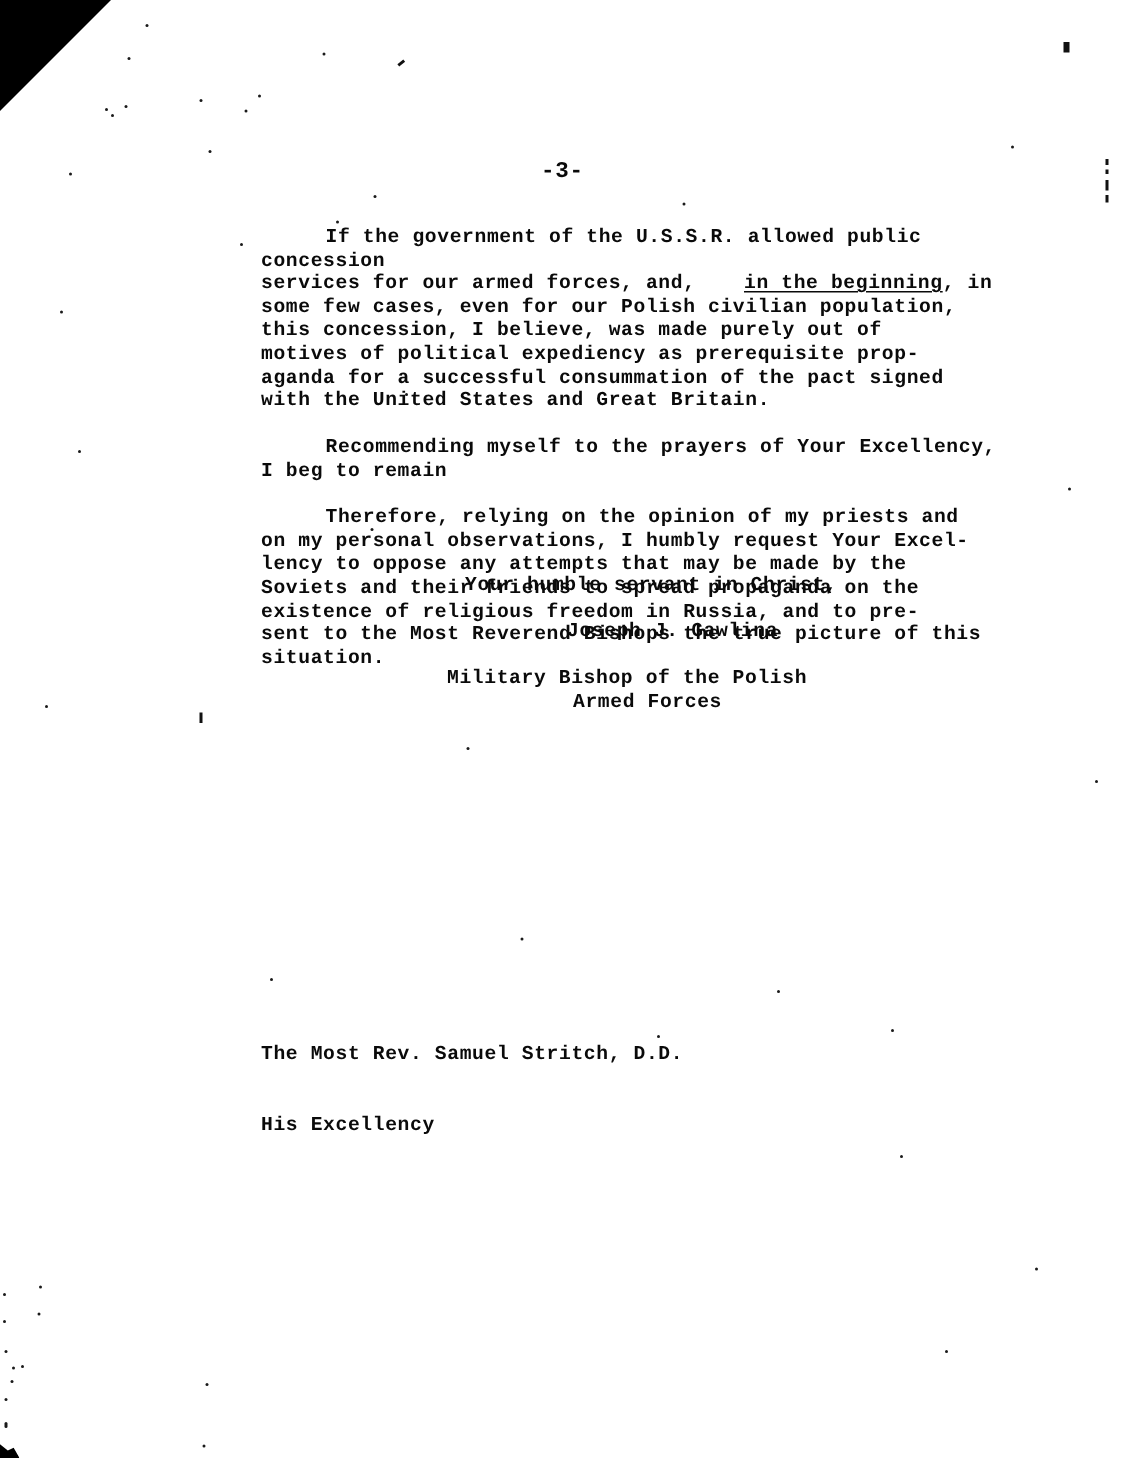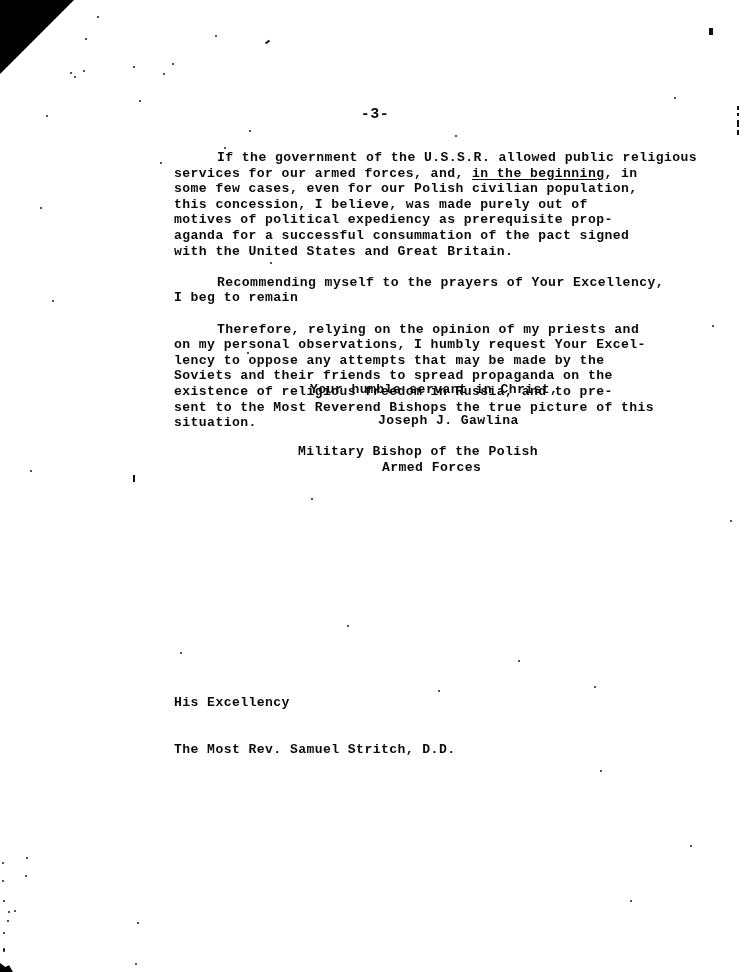--- a/index.html
+++ b/index.html
@@ -74,21 +74,21 @@
   .para {
     font-size: 13.1px;
     line-height: 15.6px;
     font-weight: bold;
     letter-spacing: 0.42px;
     white-space: pre-wrap;
     margin: 0 0 15.6px 0;
     text-indent: 0;
   }
   .para .indent { display: inline-block; width: 43px; }
-  .para u { text-decoration: underline; text-underline-offset: 1.5px; }
+  .para u { text-decoration: underline; text-underline-offset: 1.5px; margin-left: 24px; }
 
   .centered-line {
     font-size: 13.1px;
     line-height: 15.6px;
     font-weight: bold;
     letter-spacing: 0.42px;
     white-space: pre;
     margin: 0;
   }
 
@@ -169,21 +169,21 @@
   <div class="speck" style="left:204px; top:358px;"></div>
   <div class="speck" style="left:630px; top:900px;"></div>
   <div class="speck" style="left:690px; top:845px;"></div>
   <div class="speck" style="left:52px;  top:300px;"></div>
   <div class="speck" style="left:730px; top:520px;"></div>
 
   <div class="page-number">-3-</div>
 
   <div class="body-block">
 
-    <p class="para"><span class="indent"></span><span>If the government of the U.S.S.R. allowed public religious
+    <p class="para"><span class="indent"></span><span>If the government of the U.S.S.R. allowed public concession
 services for our armed forces, and, </span><u>in the beginning</u><span>, in
 some few cases, even for our Polish civilian population,
 this concession, I believe, was made purely out of
 motives of political expediency as prerequisite prop-
 aganda for a successful consummation of the pact signed
 with the United States and Great Britain.</span></p>
 
 
     <p class="para"><span class="indent"></span><span>Recommending myself to the prayers of Your Excellency,
 I beg to remain</span></p>
@@ -197,17 +197,17 @@
 situation.</span></p>
 
   </div>
 
   <div class="sig-block centered-line" id="sig-salutation">Your humble servant in Christ,</div>
   <div class="sig-block centered-line" id="sig-name">Joseph J. Gawlina</div>
   <div class="sig-block centered-line" id="sig-title">Military Bishop of the Polish</div>
   <div class="sig-block centered-line" id="sig-title2">Armed Forces</div>
 
   <div class="address-block">
+    <p class="address-line">The Most Rev. Samuel Stritch, D.D.</p>
     <p class="address-line">His Excellency</p>
-    <p class="address-line">The Most Rev. Samuel Stritch, D.D.</p>
   </div>
 
 </div>
 
 </body></html>

